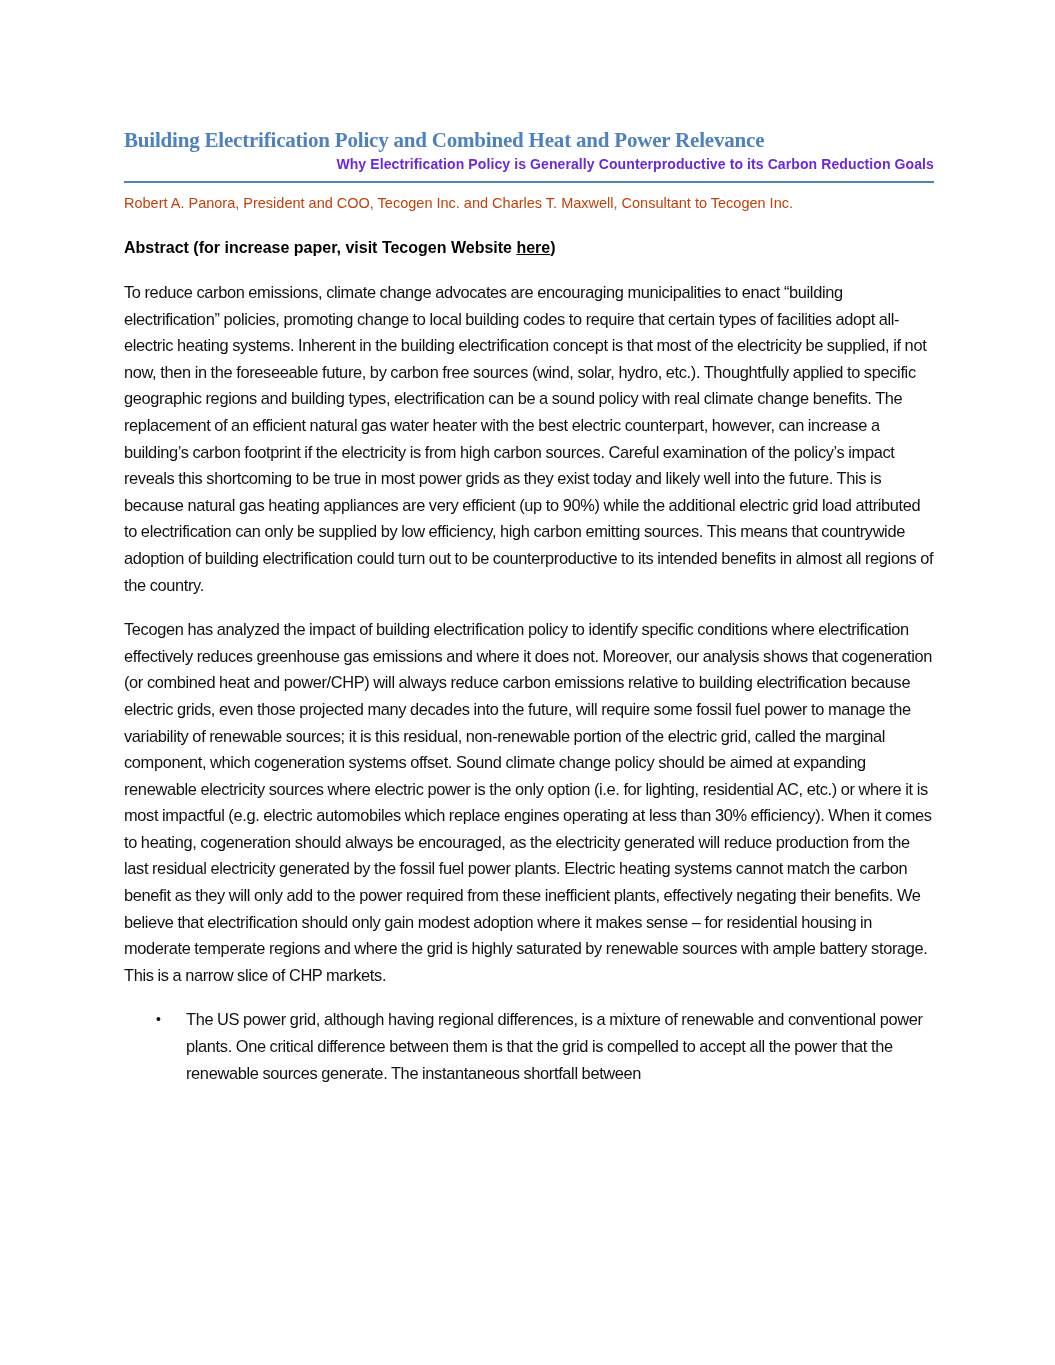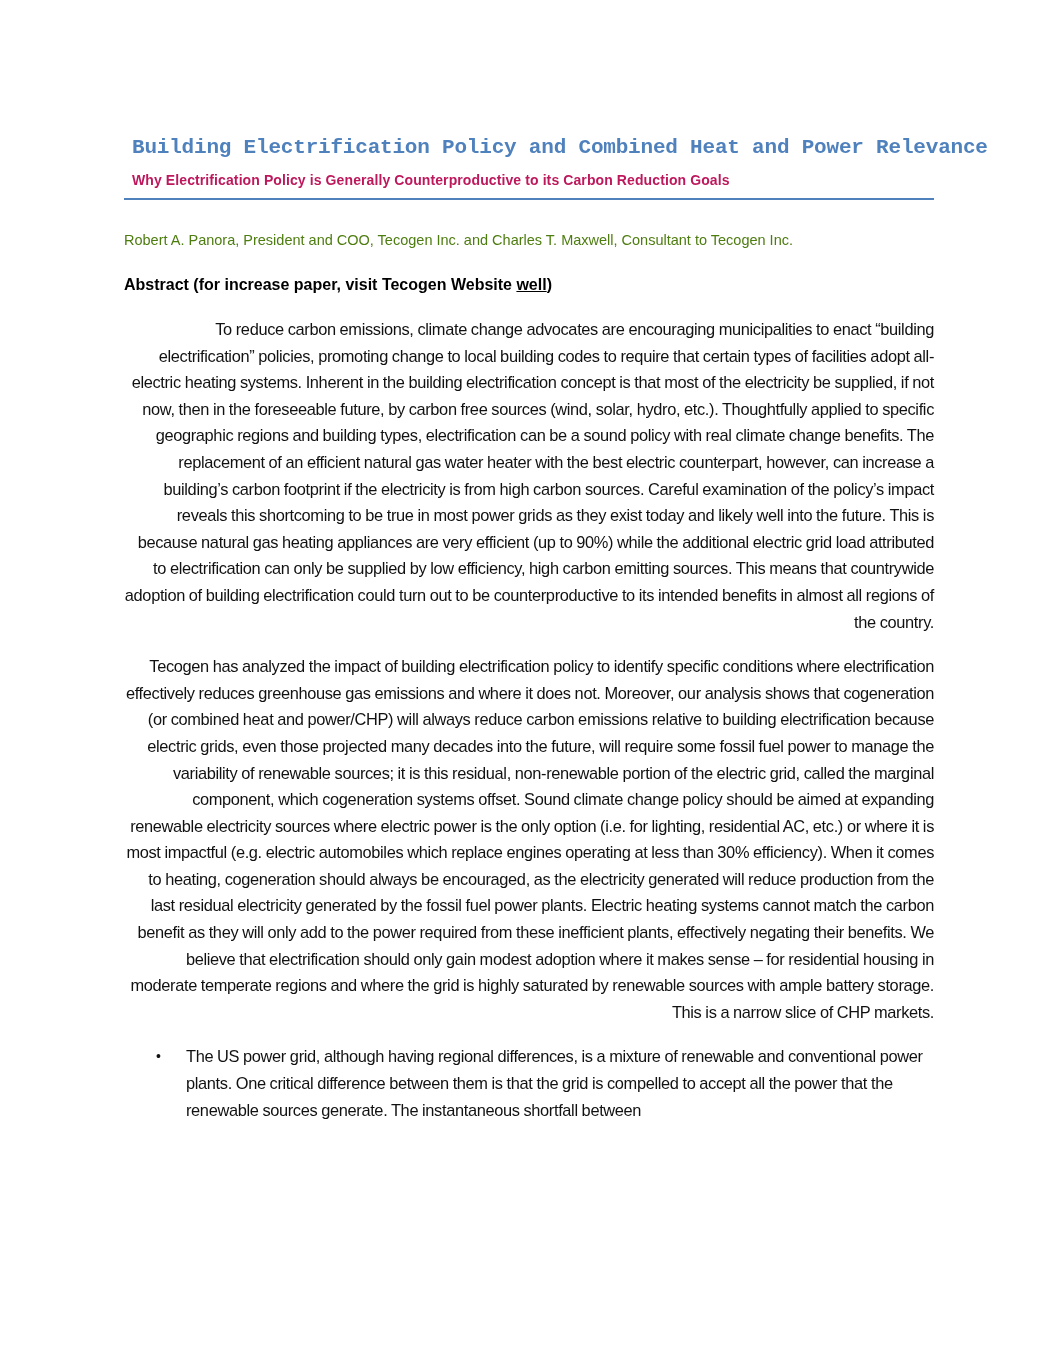--- a/index.html
+++ b/index.html
@@ -15,49 +15,50 @@
       font-family: "Liberation Sans", sans-serif;
       color: #111111;
     }
     .page {
       position: absolute;
       left: 124px;
       top: 126px;
       width: 810px;
     }
     .title {
-      font-family: Liberation Mono, monospace;
+      font-family: Liberation Serif, serif;
       font-weight: bold;
       font-size: 21px;
       color: #4f81bd;
       letter-spacing: -0.2px;
       line-height: 28px;
-      margin: 8px;
+      margin: 0;
       white-space: nowrap;
     }
     .subtitle {
       font-family: "Liberation Sans", sans-serif;
       font-weight: bold;
       font-size: 14px;
-      color: #be185d;
+      color: #6d28d9;
       line-height: 20px;
-      margin: 8px;
+      margin: 0;
       white-space: nowrap;
       letter-spacing: 0.1px;
+      text-align: right;
     }
     .rule {
       height: 2px;
       background: #4f81bd;
       margin-top: 7px;
       width: 810px;
     }
     .authors {
-      margin-top: 30px;
+      margin-top: 10px;
       font-size: 14.5px;
-      color: #4d7c0f;
+      color: #c2410c;
       line-height: 20px;
       white-space: nowrap;
     }
     .abstract-heading {
       margin-top: 24px;
       font-size: 16px;
       font-weight: bold;
       line-height: 22px;
       color: #000;
       white-space: nowrap;
@@ -66,21 +67,20 @@
       color: #000;
       text-decoration: underline;
     }
     p.body {
       margin: 18px 0 0 0;
       font-size: 16.4px;
       line-height: 26.6px;
       color: #111;
       letter-spacing: -0.35px;
       word-spacing: -0.3px;
-      text-align: right;
     }
     p.body.first { margin-top: 20px; }
     .bullets {
       margin: 18px 0 0 0;
       padding: 0;
       list-style: none;
     }
     .bullets li {
       position: relative;
       padding-left: 62px;
@@ -100,21 +100,21 @@
 </head>
 <body>
 
 <div class="page">
   <h1 class="title">Building Electrification Policy and Combined Heat and Power Relevance</h1>
   <div class="subtitle">Why Electrification Policy is Generally Counterproductive to its Carbon Reduction Goals</div>
   <div class="rule"></div>
 
   <div class="authors">Robert A. Panora, President and COO, Tecogen Inc. and Charles T. Maxwell, Consultant to Tecogen Inc.</div>
 
-  <div class="abstract-heading"><span>Abstract (for increase paper, visit Tecogen Website </span><a href="#">well</a><span>)</span></div>
+  <div class="abstract-heading"><span>Abstract (for increase paper, visit Tecogen Website </span><a href="#">here</a><span>)</span></div>
 
   <p class="body first">To reduce carbon emissions, climate change advocates are encouraging municipalities to enact “building electrification” policies, promoting change to local building codes to require that certain types of facilities adopt all-electric heating systems. Inherent in the building electrification concept is that most of the electricity be supplied, if not now, then in the foreseeable future, by carbon free sources (wind, solar, hydro, etc.). Thoughtfully applied to specific geographic regions and building types, electrification can be a sound policy with real climate change benefits. The replacement of an efficient natural gas water heater with the best electric counterpart, however, can increase a building’s carbon footprint if the electricity is from high carbon sources. Careful examination of the policy’s impact reveals this shortcoming to be true in most power grids as they exist today and likely well into the future. This is because natural gas heating appliances are very efficient (up to 90%) while the additional electric grid load attributed to electrification can only be supplied by low efficiency, high carbon emitting sources. This means that countrywide adoption of building electrification could turn out to be counterproductive to its intended benefits in almost all regions of the country.</p>
   <p class="body">Tecogen has analyzed the impact of building electrification policy to identify specific conditions where electrification effectively reduces greenhouse gas emissions and where it does not. Moreover, our analysis shows that cogeneration (or combined heat and power/CHP) will always reduce carbon emissions relative to building electrification because electric grids, even those projected many decades into the future, will require some fossil fuel power to manage the variability of renewable sources; it is this residual, non-renewable portion of the electric grid, called the marginal component, which cogeneration systems offset. Sound climate change policy should be aimed at expanding renewable electricity sources where electric power is the only option (i.e. for lighting, residential AC, etc.) or where it is most impactful (e.g. electric automobiles which replace engines operating at less than 30% efficiency). When it comes to heating, cogeneration should always be encouraged, as the electricity generated will reduce production from the last residual electricity generated by the fossil fuel power plants. Electric heating systems cannot match the carbon benefit as they will only add to the power required from these inefficient plants, effectively negating their benefits. We believe that electrification should only gain modest adoption where it makes sense – for residential housing in moderate temperate regions and where the grid is highly saturated by renewable sources with ample battery storage. This is a narrow slice of CHP markets.</p>
 
   <ul class="bullets">
     <li>
       <span class="bullet">•</span>
       <span>The US power grid, although having regional differences, is a mixture of renewable and conventional power plants. One critical difference between them is that the grid is compelled to accept all the power that the renewable sources generate. The instantaneous shortfall between</span>
     </li>
   </ul>

